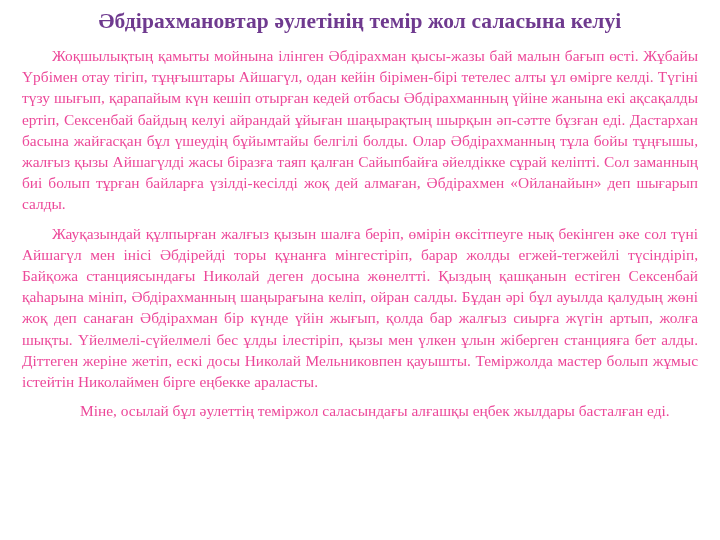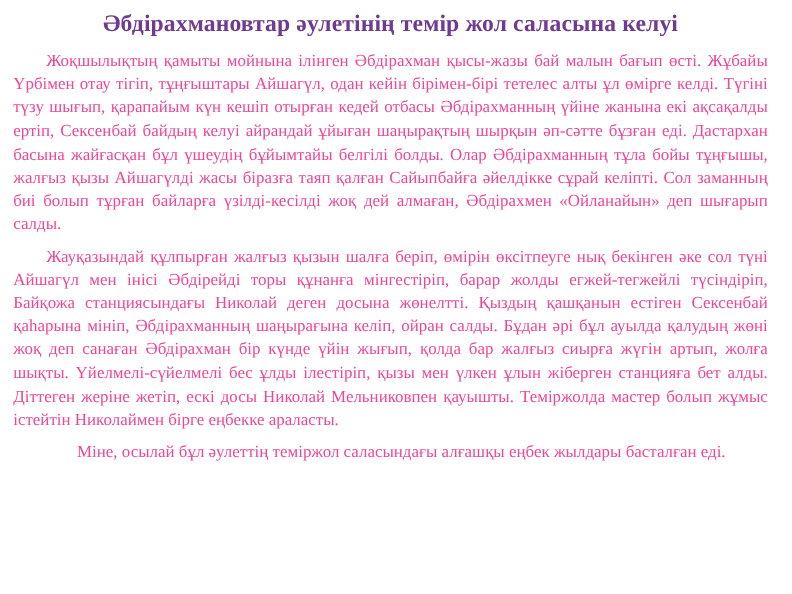--- a/index.html
+++ b/index.html
@@ -11,21 +11,21 @@
     height: 540px;
     background: #ffffff;
     font-family: "Liberation Serif", serif;
     color: #000000;
     overflow: hidden;
   }
   .page {
     width: 720px;
     height: 540px;
     box-sizing: border-box;
-    padding: 8px 22px 0 12px;
+    padding: 8px 22px 0 22px;
     position: relative;
   }
   .doc-title {
     color: #6f3a8f;
     font-family: "Liberation Serif", serif;
     font-weight: bold;
     font-size: 21.5px;
     line-height: 27px;
     text-align: center;
     margin: 0 0 10px 0;

